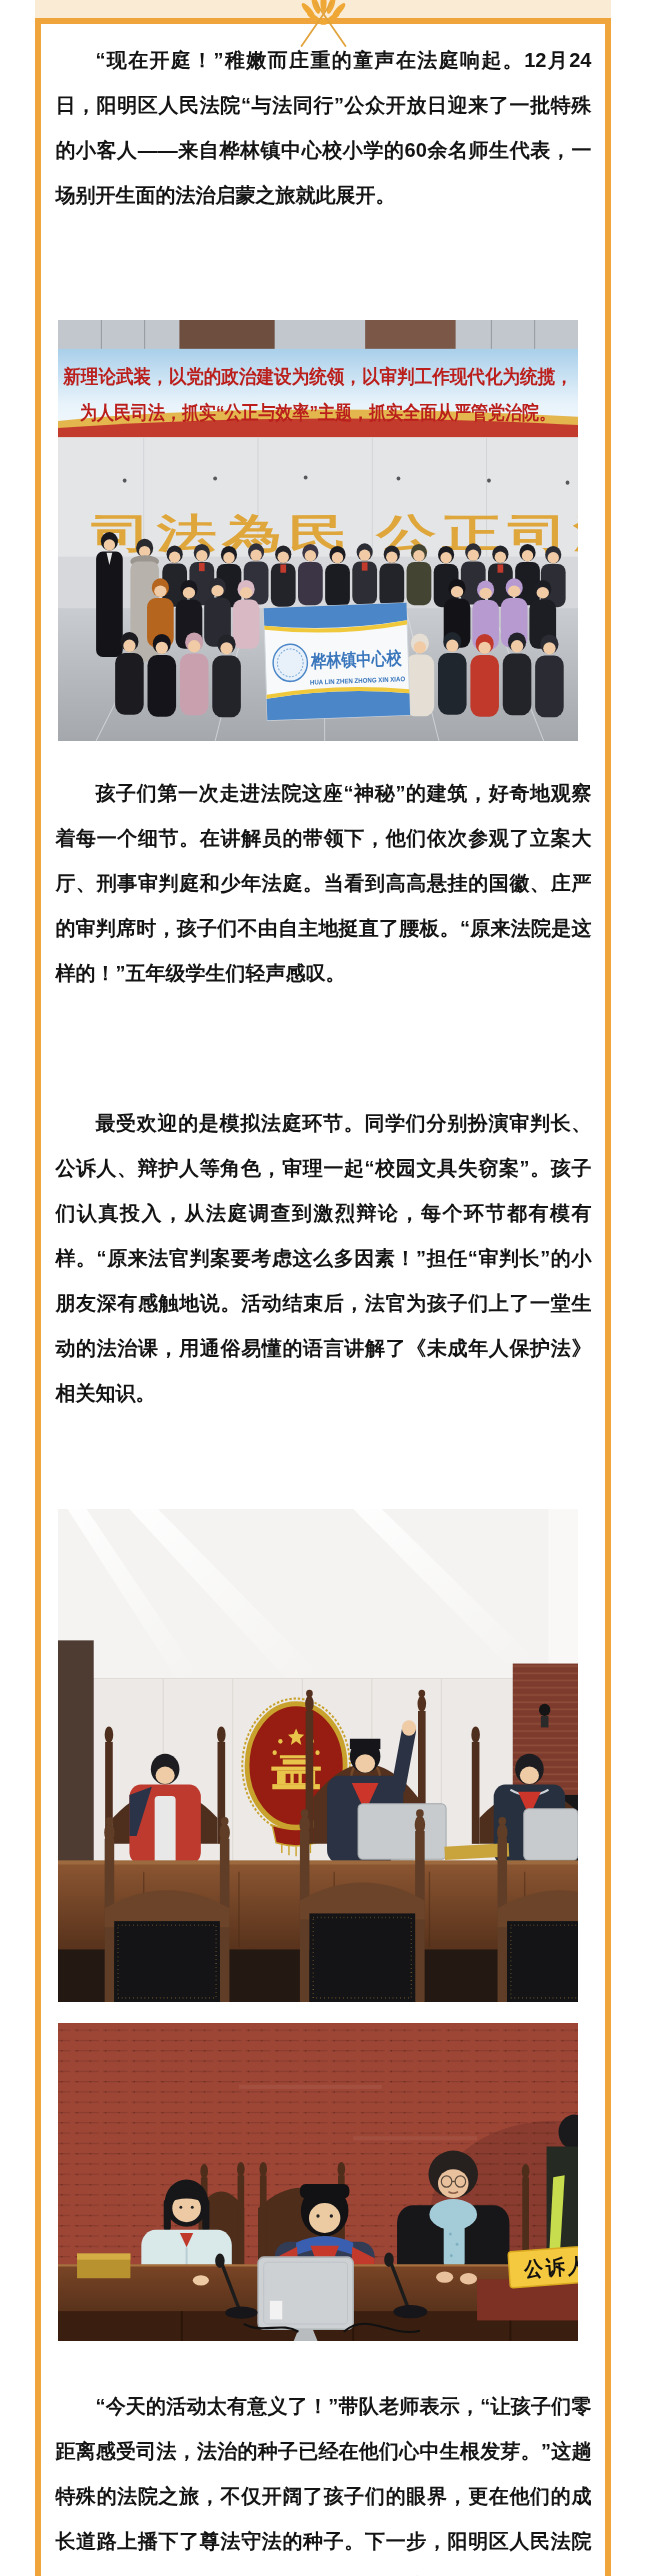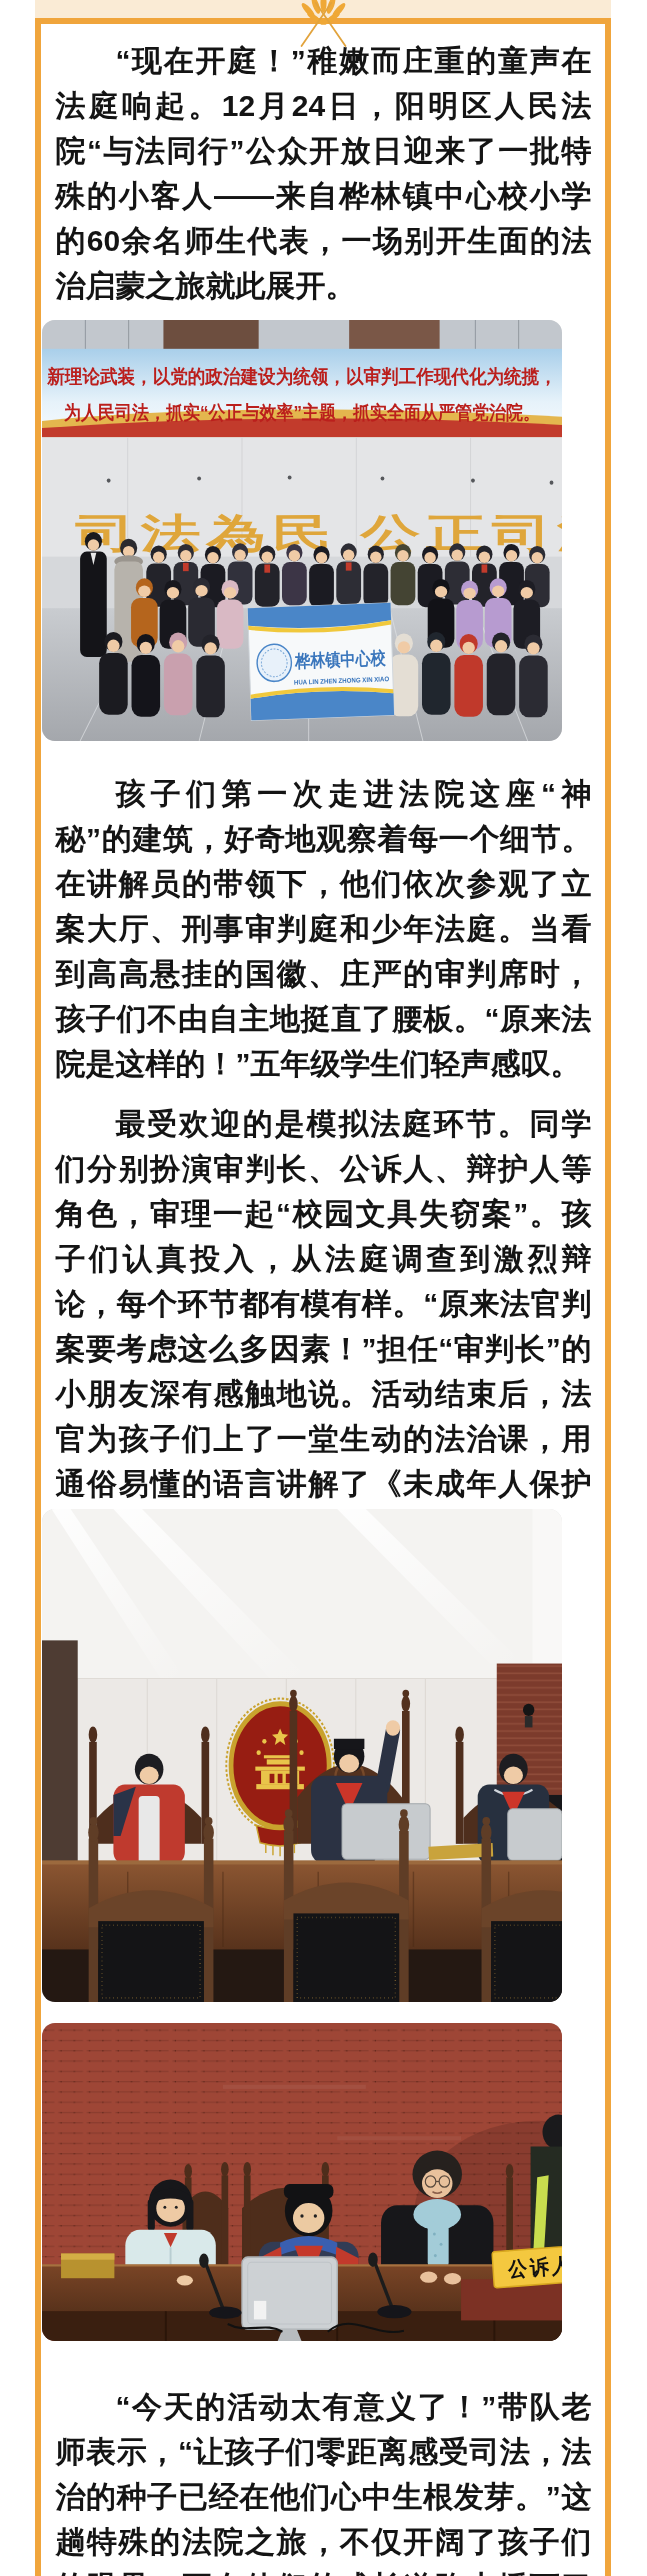--- a/index.html
+++ b/index.html
@@ -9,28 +9,28 @@
   }
   .top-band{position:absolute;left:35px;top:0;width:576px;height:17.5px;background:#FAEBD5;}
   .frame{
     position:absolute;left:35px;top:17.5px;width:576px;height:2741px;
     border:6.7px solid #F0A53C;border-bottom:0;box-sizing:border-box;background:#ffffff;
   }
   .ornament{position:absolute;left:285px;top:0;width:77px;height:47px;z-index:6;}
   .content{position:absolute;left:42px;top:24px;width:563px;height:2734px;overflow:hidden;background:#fff;}
   p.article{
     position:absolute;left:13.4px;width:536px;margin:0;
-    font-size:30px;line-height:45px;font-weight:600;color:#141414;
+    font-size:20px;line-height:45px;font-weight:600;color:#141414;
     text-align:justify;text-indent:2em;letter-spacing:0px;
   }
   .p1{top:14.4px;}
   .p2{top:747px;}
   .p3{top:1077px;}
   .p4{top:2360px;}
-  figure.photo{position:absolute;left:0;width:520px;margin:0;padding:0;overflow:hidden;background:#ddd;border-radius:13px;}
+  figure.photo{position:absolute;left:16px;width:520px;margin:0;padding:0;overflow:hidden;background:#ddd;}
   .photo1{top:296px;height:421px;}
   .photo2{top:1485px;height:493px;}
   .photo3{top:1999px;height:318px;}
   figure.photo svg{display:block;width:100%;height:100%;}
 </style>
 </head>
 <body>
 
 <div class="top-band"></div>
 

